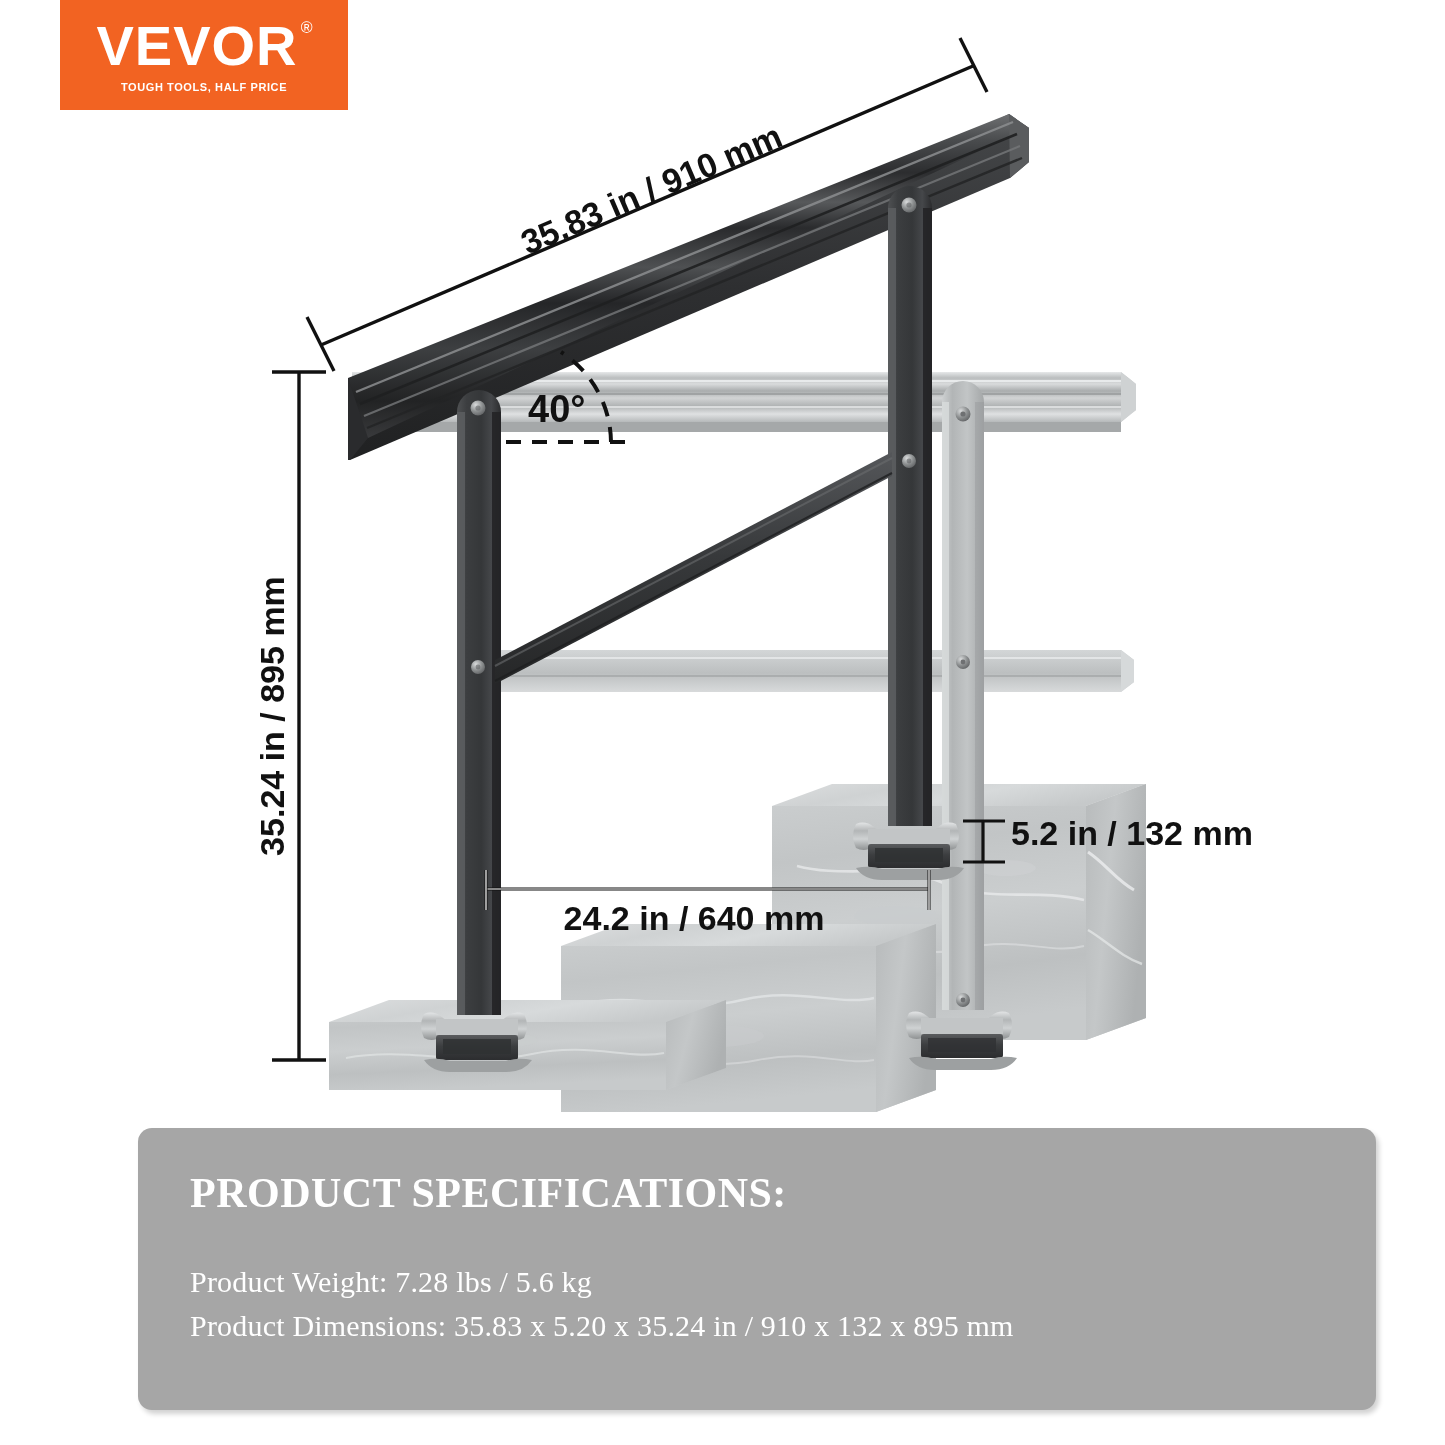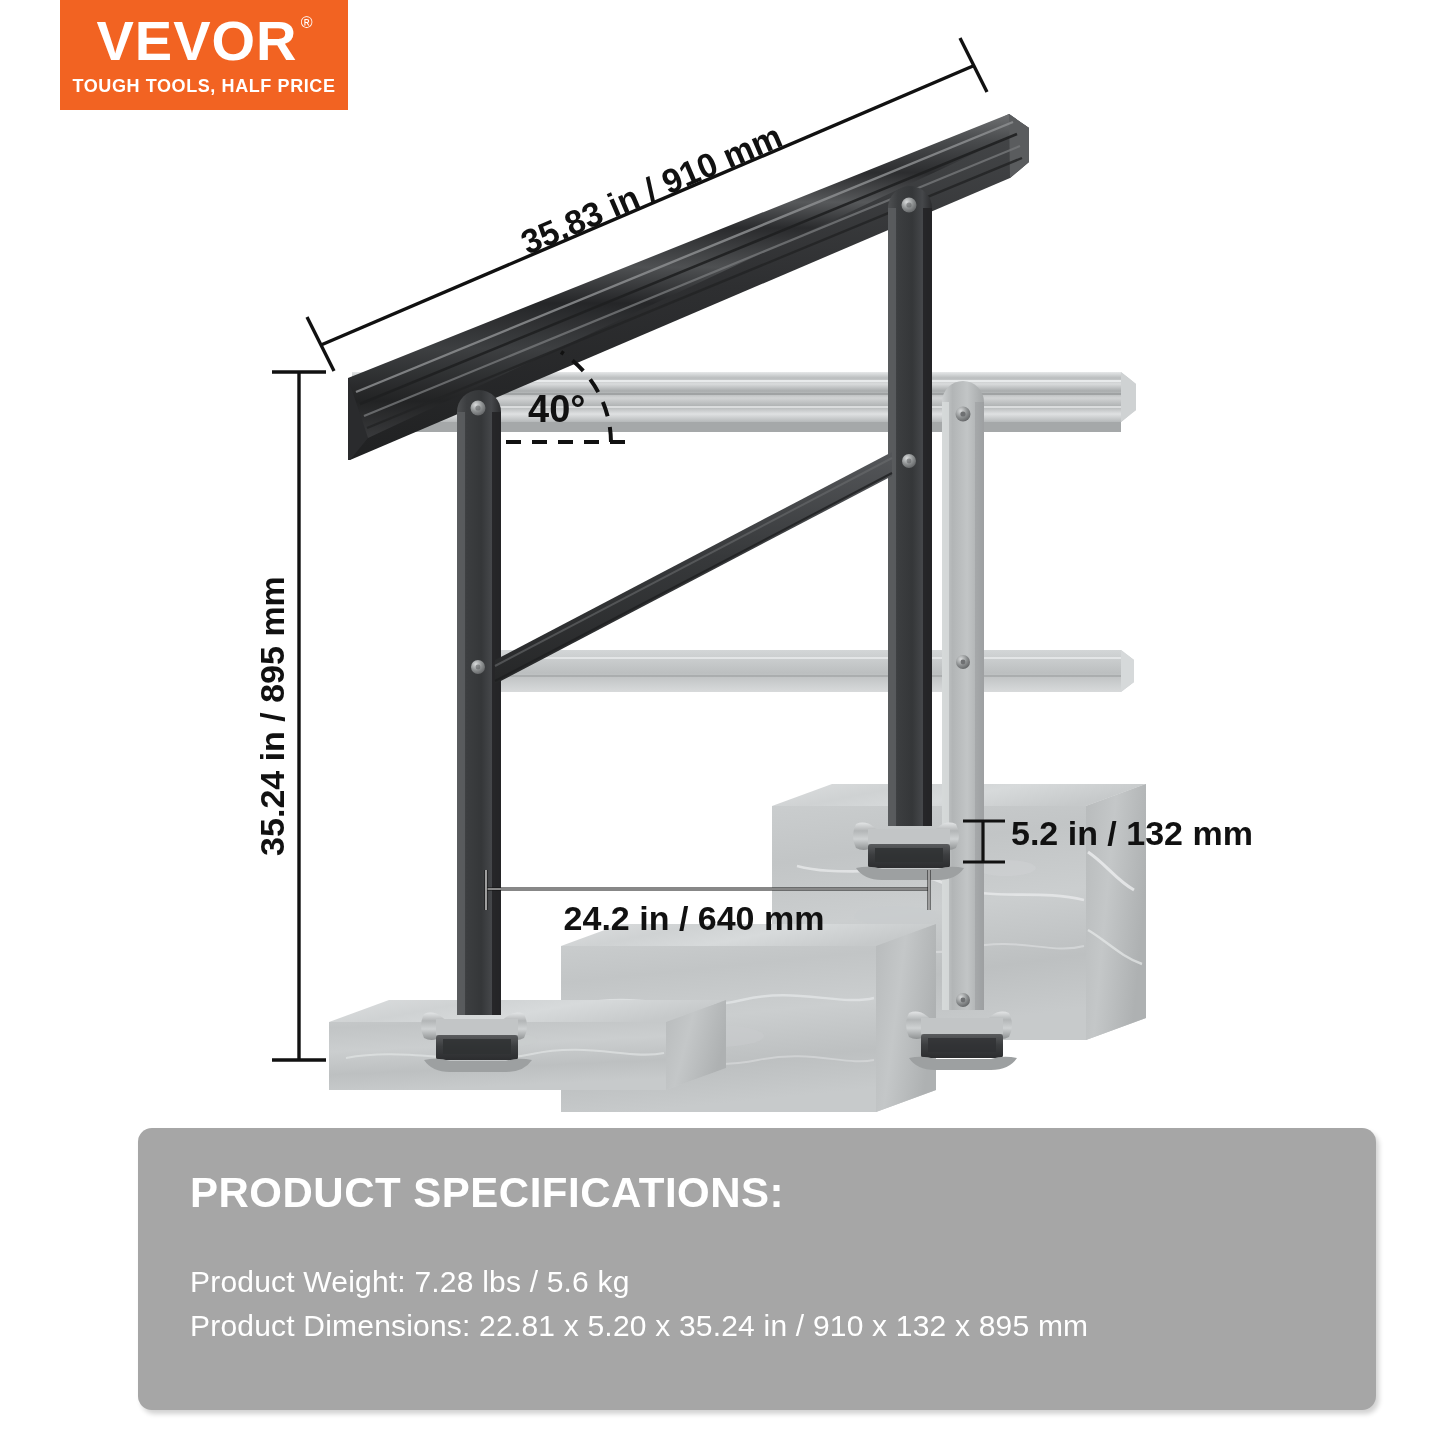--- a/index.html
+++ b/index.html
@@ -21,32 +21,32 @@
   }
   #logo-word{
     color:#fff;font-weight:bold;font-size:56px;letter-spacing:1px;
     line-height:1;position:relative;padding-right:14px;
     font-family:"Liberation Sans", sans-serif;
   }
   #logo-reg{
     position:absolute;right:-2px;top:2px;font-size:16px;font-weight:normal;line-height:1;
   }
   #logo-tag{
-    color:#fff;font-weight:bold;font-size:18px;letter-spacing:.6px;margin-top:7px;
+    color:#fff;font-weight:bold;font-size:11px;letter-spacing:.6px;margin-top:7px;
   }
 
   
   #diagram{position:absolute;left:0;top:0;width:1445px;height:1130px;}
 
   
   #spec-panel{
     position:absolute;left:122px;top:1128px;width:1238px;height:282px;
     background:#A6A6A6;border-radius:14px;
     box-shadow:3px 4px 5px rgba(0,0,0,.18);
-    box-sizing:border-box;padding:44px 0 0 52px;
+    box-sizing:border-box;padding:44px 0 0 52px;font-family:Liberation Serif, serif;
   }
   #spec-title{
     color:#ffffff;font-weight:bold;font-size:42px;letter-spacing:.5px;line-height:1;
     margin:0 0 46px 0;
   }
   .spec-line{
     color:#ffffff;font-size:30px;line-height:1.46;margin:0;letter-spacing:.2px;
   }
   .dim-text{font-family:"Liberation Sans", sans-serif;font-weight:bold;}
 </style>
@@ -327,16 +327,16 @@
         <line x1="490" y1="442" x2="612" y2="442" stroke="#111" stroke-width="4" stroke-dasharray="15 11"></line>
         <path d="M595,442 A108,108 0 0 0 545,352" stroke="#111" stroke-width="4" fill="none" stroke-dasharray="15 11"></path>
         <text class="dim-text" x="512" y="422" fill="#111" font-size="38" text-anchor="start">40°</text>
       </g>
     </g>
   </svg>
 
   <div id="spec-panel">
     <div id="spec-title">PRODUCT SPECIFICATIONS:</div>
     <div class="spec-line">Product Weight:  7.28 lbs / 5.6 kg</div>
-    <div class="spec-line">Product Dimensions: 22.81 x 5.20 x 35.24 in / 910 x 132 x 895 mm</div>
+    <div class="spec-line">Product Dimensions: 35.83 x 5.20 x 35.24 in / 910 x 132 x 895 mm</div>
   </div>
 
 </div>
 
 </body></html>

